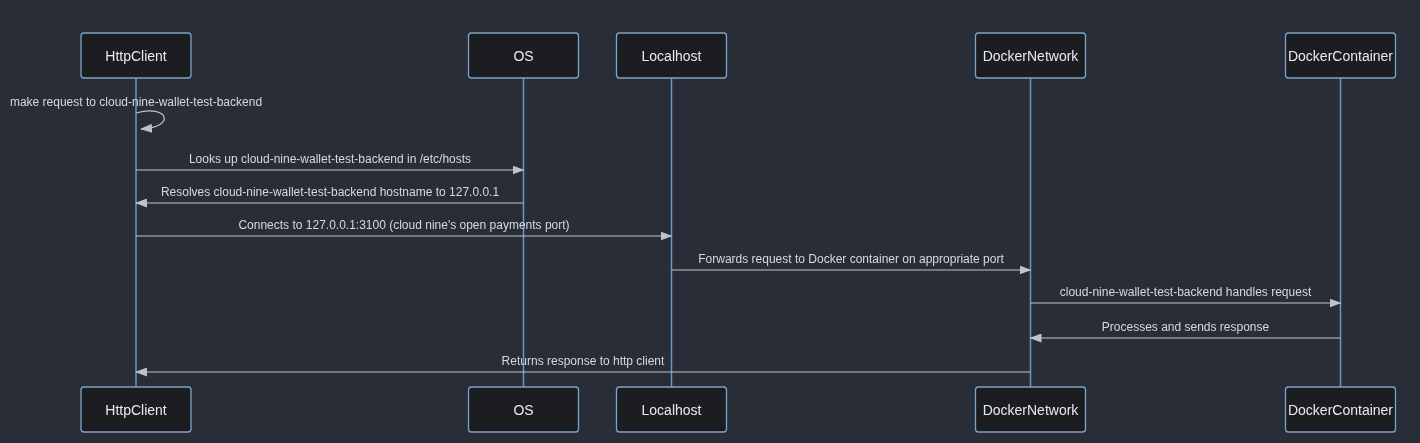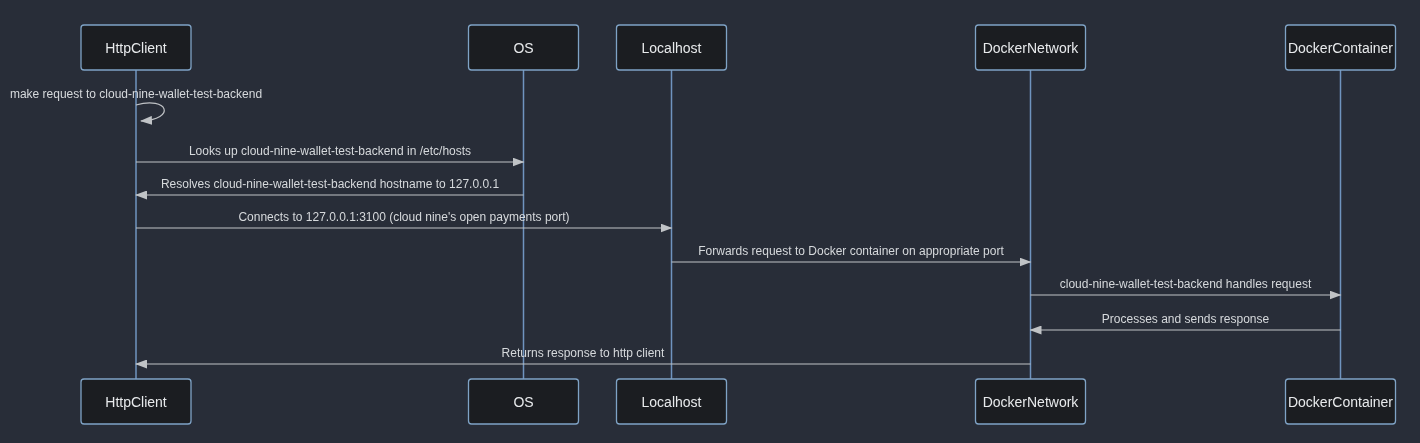--- a/index.html
+++ b/index.html
@@ -8,20 +8,21 @@
     background: #282d38;
     width: 1420px;
     height: 443px;
     overflow: hidden;
     font-family: "Liberation Sans", "DejaVu Sans", sans-serif;
   }
   .diagram-wrap {
     position: relative;
     width: 1420px;
     height: 399px;
+    margin-top: 8px;
   }
   svg { display: block; }
   .actor-box {
     fill: #1b1d21;
     stroke: #7fa3c6;
     stroke-width: 1.3;
   }
   .actor-label {
     fill: #e8eaec;
     font-size: 14px;

